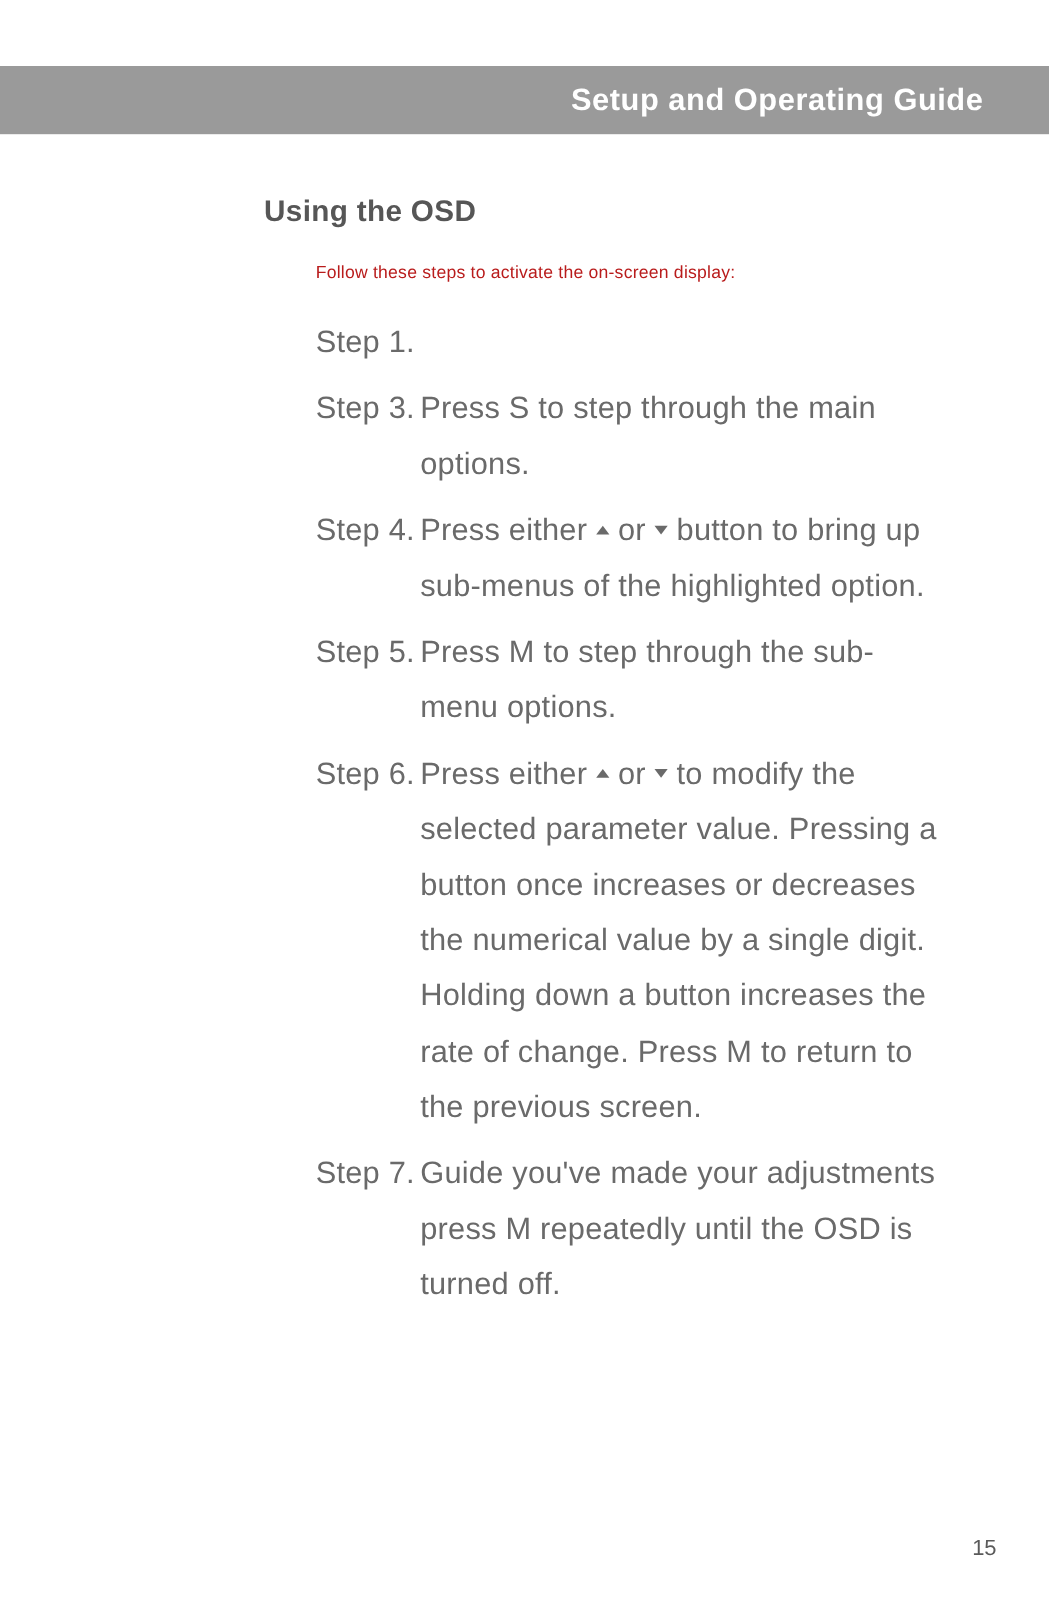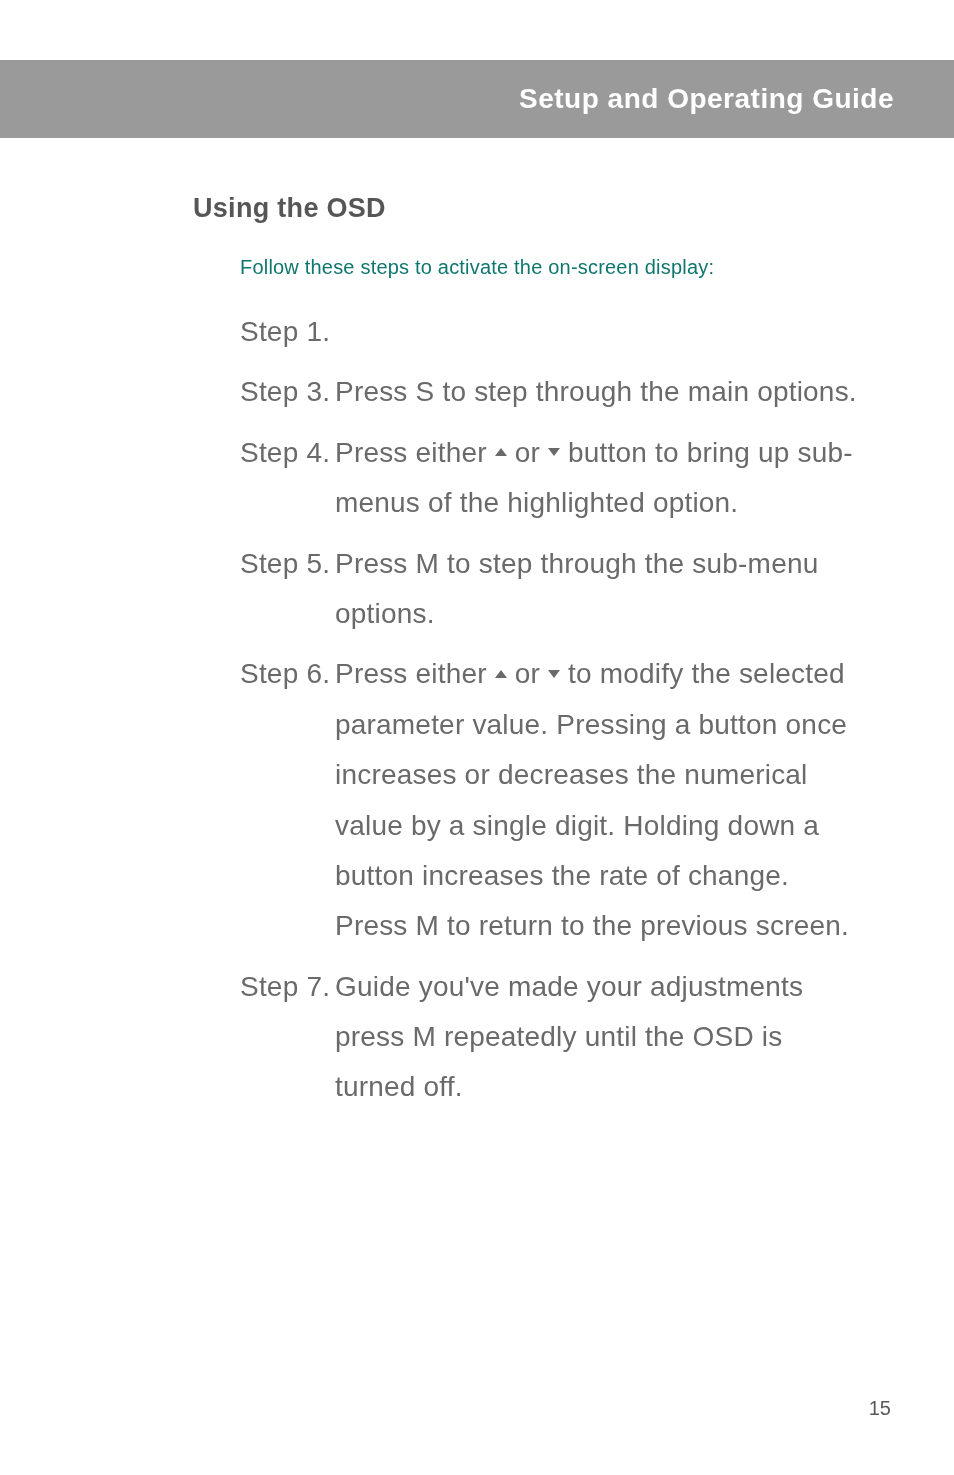--- a/index.html
+++ b/index.html
@@ -6,48 +6,49 @@
     body {
       width: 954px;
       height: 1475px;
       background: #ffffff;
       font-family: Helvetica, Arial, sans-serif;
       color: #5a5a5a;
       position: relative;
     }
     .header-band {
       background: #9a9a9a;
-      height: 78px;
+      height: 62px;
       width: 100%;
       display: flex;
       align-items: center;
       justify-content: flex-end;
       padding-right: 60px;
       margin-top: 60px;
     }
     .header-title {
       color: #ffffff;
       font-size: 28px;
       font-weight: bold;
       letter-spacing: 0.5px;
     }
     .content {
       padding: 55px 95px 0 195px;
+      margin-left: 47px;
     }
     .section-title {
       font-size: 27px;
       font-weight: bold;
       color: #565656;
       margin-bottom: 32px;
       margin-left: -2px;
       letter-spacing: 0.3px;
     }
     .intro {
-      font-size: 20px;
-      color: #0f766e;
+      font-size: 16px;
+      color: #b91c1c;
       margin-left: 45px;
       margin-bottom: 28px;
       letter-spacing: 0.2px;
     }
     .steps {
       margin-left: 45px;
     }
     .step-row {
       display: flex;
       align-items: flex-start;
@@ -60,21 +61,21 @@
     .step-label {
       min-width: 95px;
       flex-shrink: 0;
     }
     .step-text {
       flex: 1;
     }
     .page-number {
       position: absolute;
       bottom: 55px;
-      right: 63px;
+      right: 48px;
       font-size: 20px;
       color: #5a5a5a;
       text-align: center;
     }
     .tri-up, .tri-down {
       display: inline-block;
       vertical-align: middle;
       position: relative;
       top: -2px;
     }

